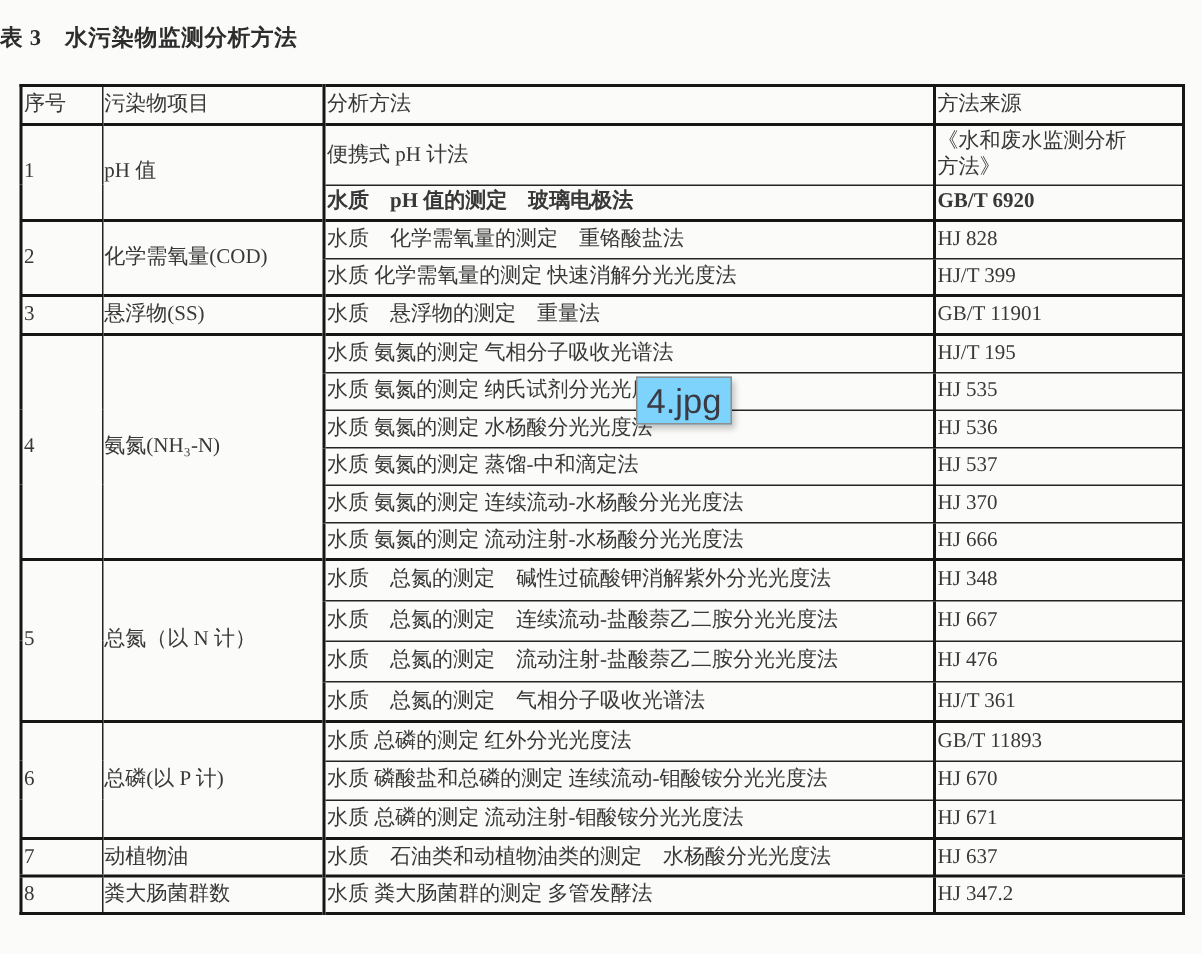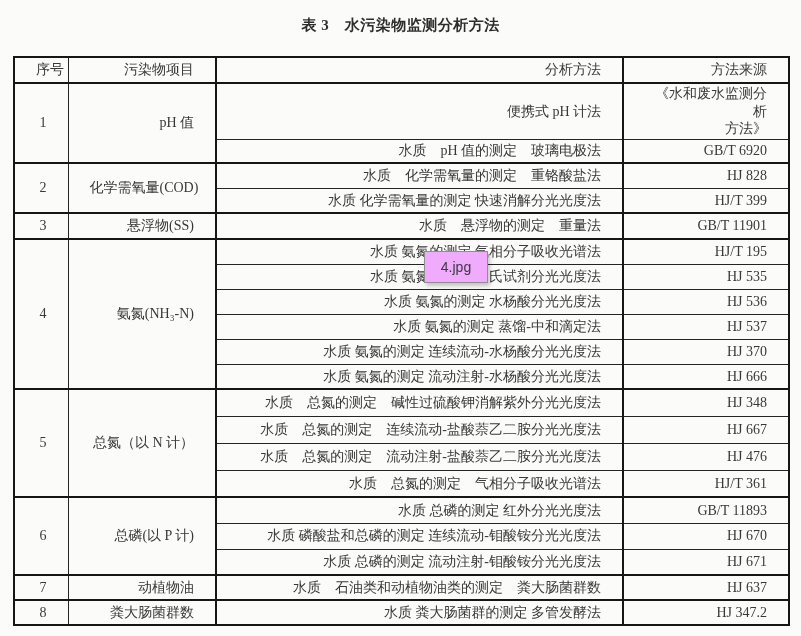--- a/index.html
+++ b/index.html
@@ -6,65 +6,65 @@
   body{
     width:801px;height:636px;
     background:#fbfbf9;
     font-family:"Liberation Serif","DejaVu Serif",serif;
     color:#383838;
     position:relative;
     overflow:hidden;
   }
   .page-title{
     margin-top:16px;
-    text-align:center;
+    text-align:left;
     font-size:15px;
     font-weight:bold;
     color:#2d2d2d;
     letter-spacing:0.5px;
   }
   table.doc-table{
     border-collapse:collapse;
     table-layout:fixed;
     width:775px;
     margin:21px 0 0 13px;
     background:transparent;
   }
   .doc-table td{
     border:1px solid #242424;
     font-size:14px;
-    text-align:right;
+    text-align:left;
     vertical-align:middle;
-    padding:1px 21px;
+    padding:1px 1px;
     line-height:1.25;
     overflow:hidden;
   }
   
   table.doc-table{border:2px solid #161616;}
   tr.hdr td{border-bottom:2px solid #161616;}
   tr.gs td{border-top:2px solid #161616;}
   td.c-method{border-left:2px solid #161616;border-right:2px solid #161616;border-radius:13px;}
   td.c-no{white-space:nowrap;}
   td.c-item{white-space:nowrap;}
   td.c-method{white-space:nowrap;}
   td.c-source{white-space:pre-line;}
   
-  tr.h26{height:26px;} tr.h25{height:25px;} tr.h24{height:24px;}
+  tr.h26{height:26px;} tr.h25{height:25px;} tr.h24{height:24px;font-weight:bold;}
   tr.h27{height:27px;} tr.h40{height:40px;}
   
   .file-tooltip{
     position:absolute;
     left:424px;top:251px;
     width:62px;height:30px;
-    background:#f0abfc;
+    background:#7dd3fc;
     border:1px solid #8e8e8e;
     box-shadow:2px 3px 4px rgba(0,0,0,0.22);
     display:flex;align-items:center;justify-content:center;
     font-family:"Liberation Sans","DejaVu Sans",sans-serif;
-    font-size:14px;
+    font-size:23px;
     color:#3a3b42;
     z-index:5;
   }
 </style>
 </head>
 <body>
 
 <div class="page-title">表 3　水污染物监测分析方法</div>
 
 <table class="doc-table">
@@ -169,21 +169,21 @@
       <td class="c-source">HJ 670</td>
     </tr>
     <tr class="h26">
       <td class="c-method">水质 总磷的测定 流动注射-钼酸铵分光光度法</td>
       <td class="c-source">HJ 671</td>
     </tr>
 
     <tr class="gs h25">
       <td class="c-no">7</td>
       <td class="c-item">动植物油</td>
-      <td class="c-method">水质　石油类和动植物油类的测定　粪大肠菌群数</td>
+      <td class="c-method">水质　石油类和动植物油类的测定　水杨酸分光光度法</td>
       <td class="c-source">HJ 637</td>
     </tr>
 
     <tr class="gs h25">
       <td class="c-no">8</td>
       <td class="c-item">粪大肠菌群数</td>
       <td class="c-method">水质 粪大肠菌群的测定 多管发酵法</td>
       <td class="c-source">HJ 347.2</td>
     </tr>
   </tbody>

